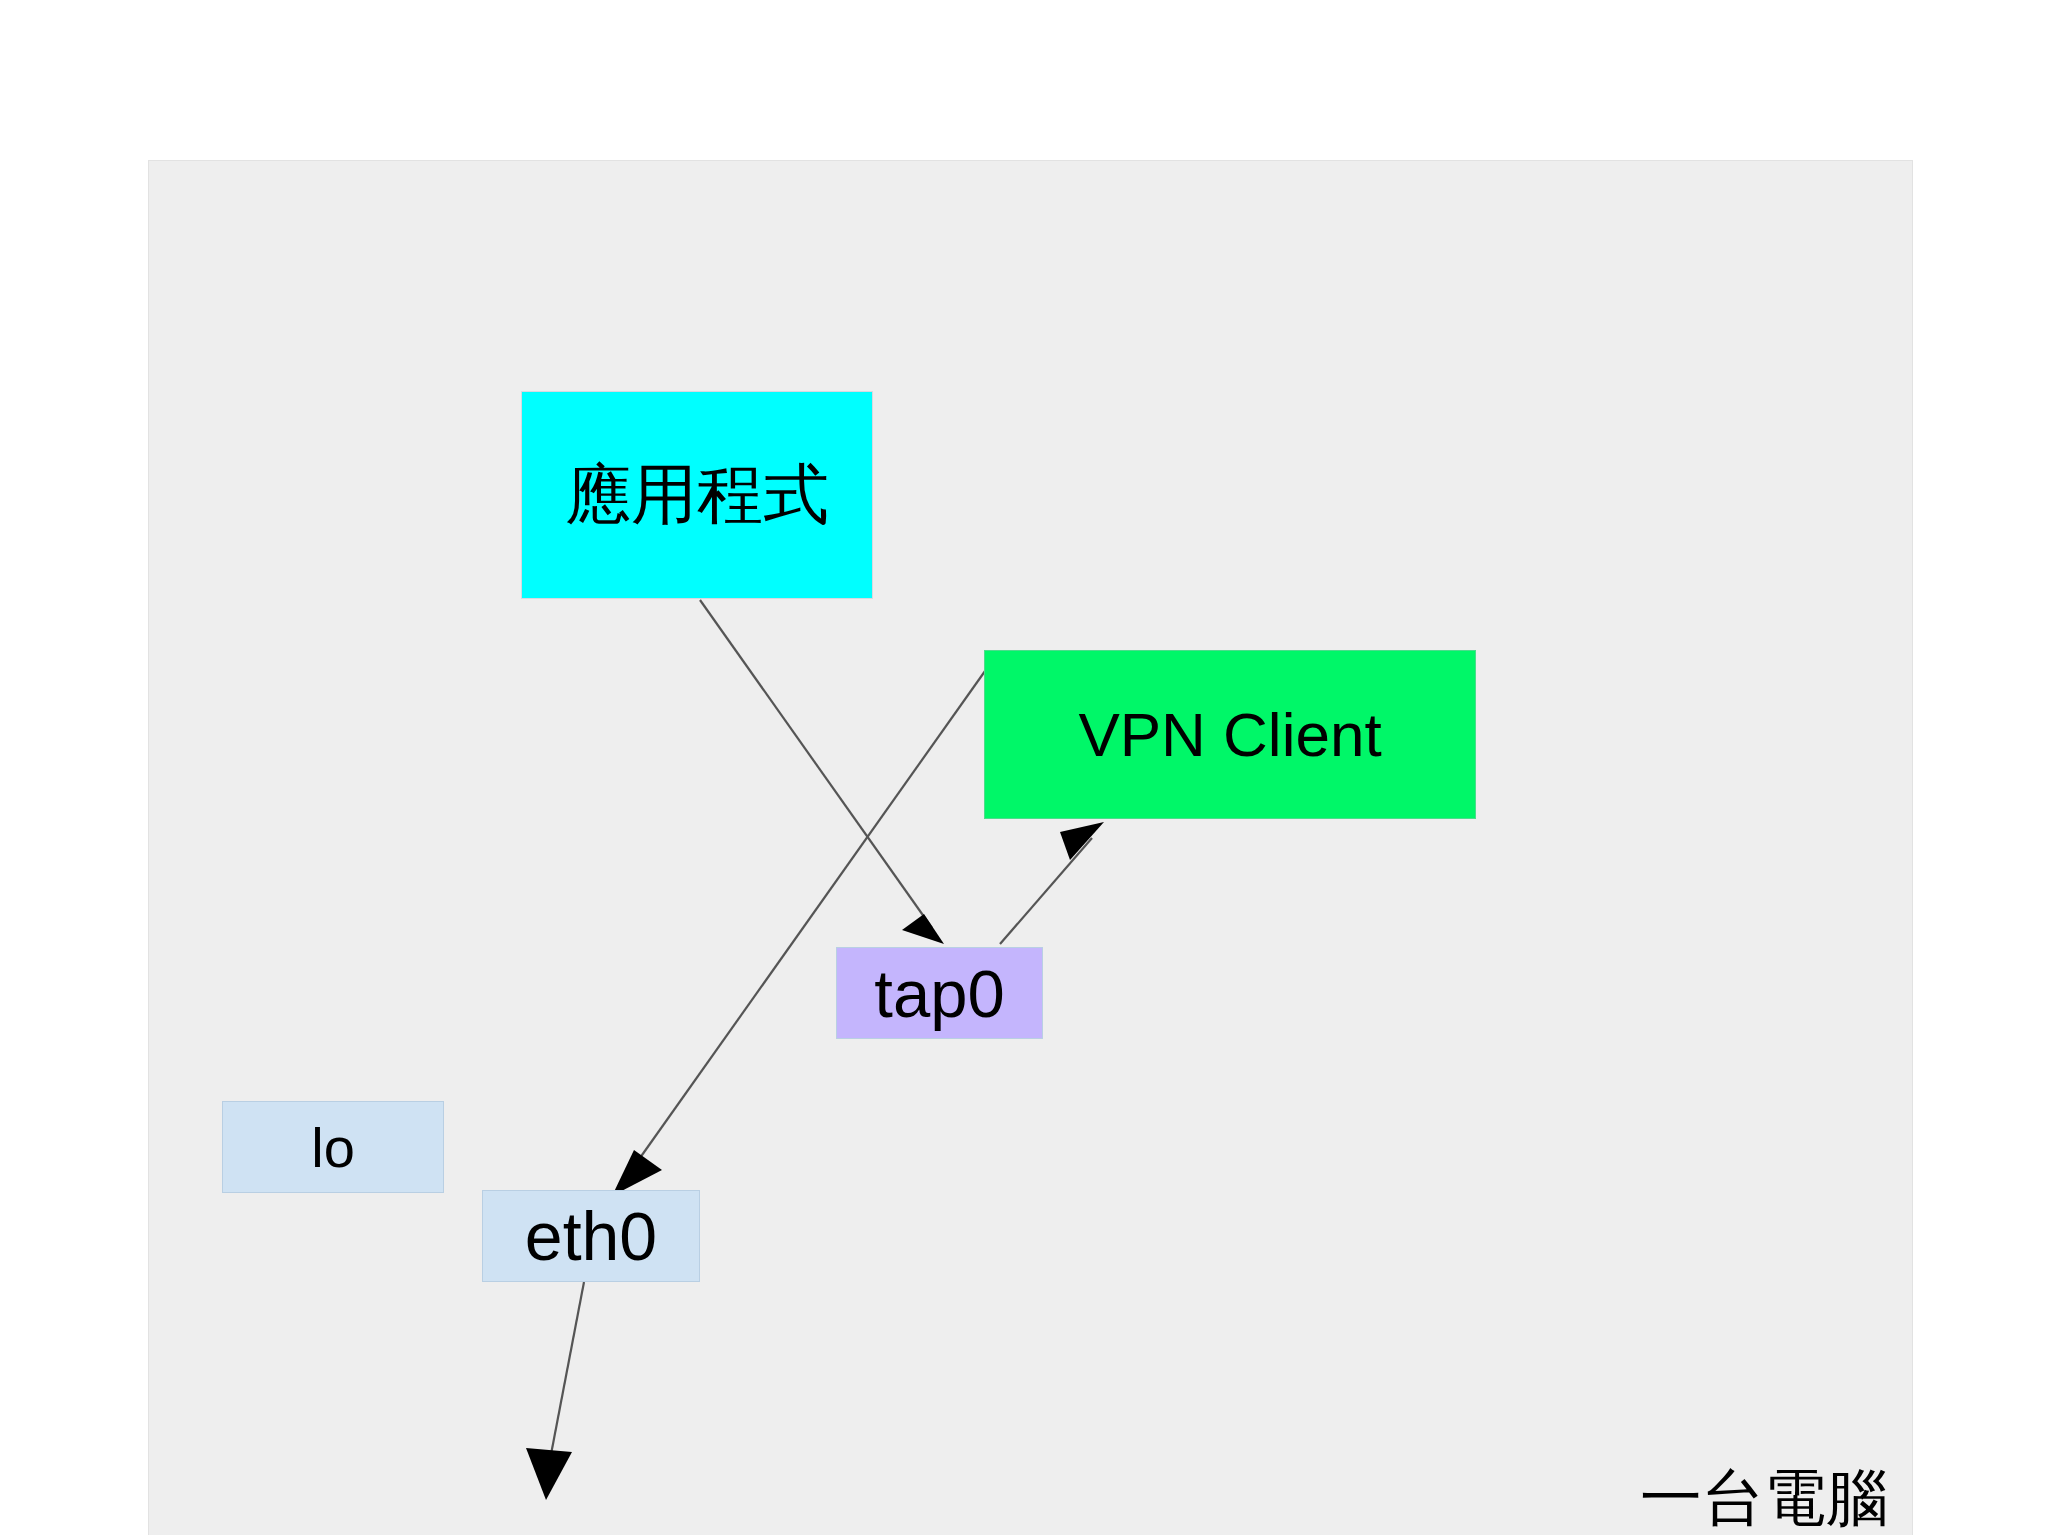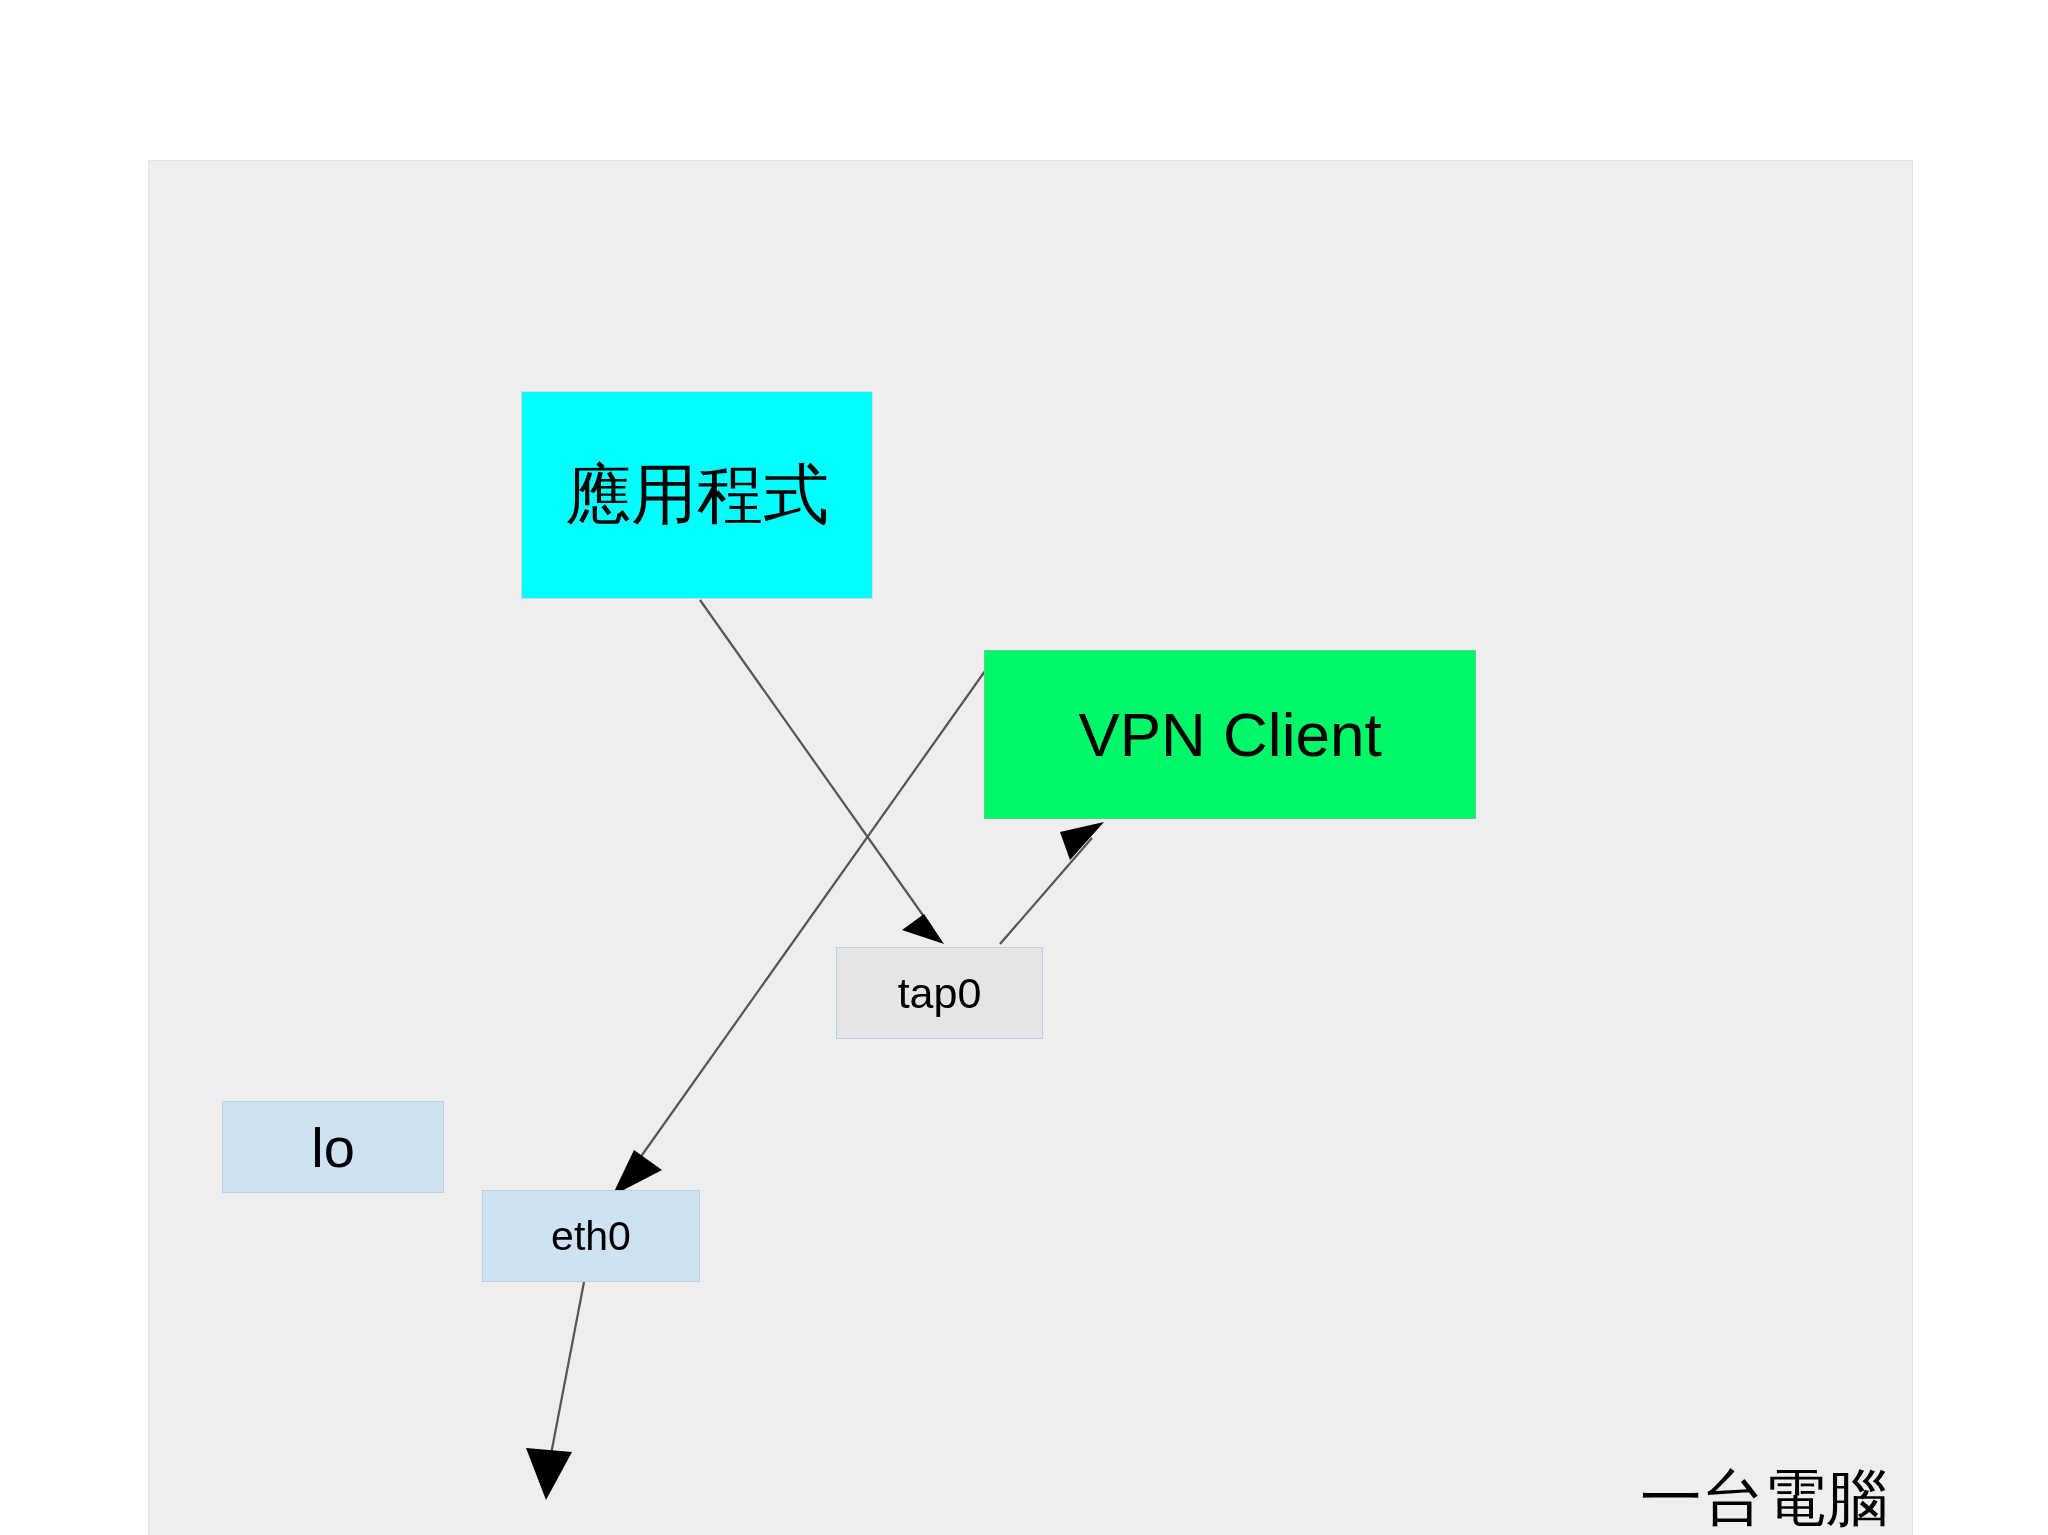--- a/index.html
+++ b/index.html
@@ -60,41 +60,41 @@
     height: 169px;
     background: #00f768;
     border: 1px solid #4ddc8c;
     font-size: 62px;
   }
   #node-tap0 {
     left: 836px;
     top: 947px;
     width: 207px;
     height: 92px;
-    background: #e5e5e5;
+    background: #c4b5fd;
     border: 1px solid #b9cfe3;
-    font-size: 43px;
+    font-size: 67px;
   }
   #node-lo {
     left: 222px;
     top: 1101px;
     width: 222px;
     height: 92px;
     background: #cfe2f3;
     border: 1px solid #b9cfe3;
     font-size: 56px;
   }
   #node-eth0 {
     left: 482px;
     top: 1190px;
     width: 218px;
     height: 92px;
     background: #cfe2f3;
     border: 1px solid #b9cfe3;
-    font-size: 41px;
+    font-size: 68px;
   }
   #edges {
     position: absolute;
     left: 0;
     top: 0;
     width: 2048px;
     height: 1535px;
     pointer-events: none;
   }
   .edge-line {

